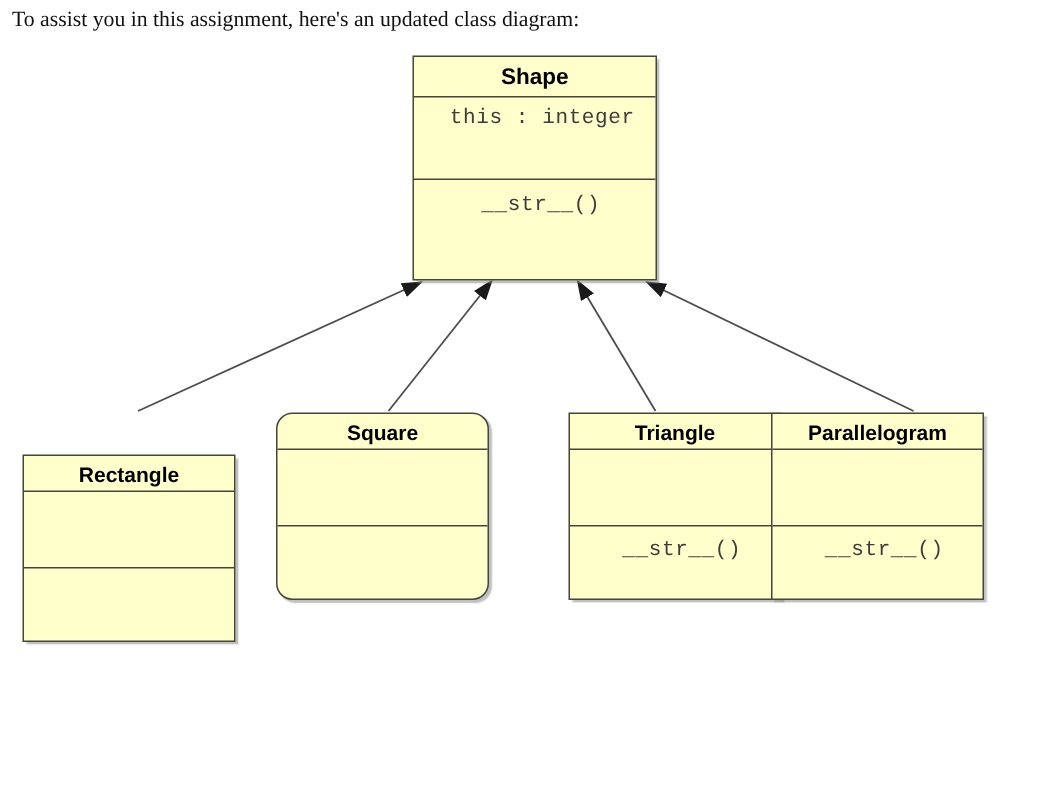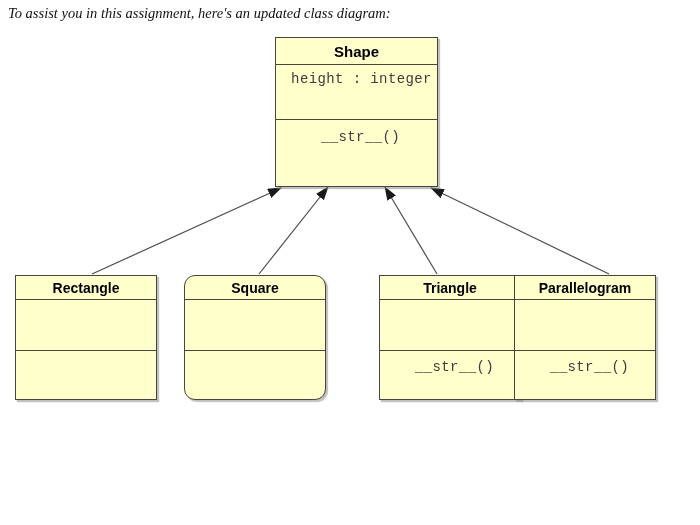--- a/index.html
+++ b/index.html
@@ -13,21 +13,20 @@
     font-family: "Liberation Sans", sans-serif;
   }
   .intro {
     position: absolute;
     left: 8px;
     top: 5px;
     font-family: "Liberation Serif", serif;
     font-size: 14.5px;
     color: #111111;
     white-space: nowrap;
-    font-style: italic;
   }
   .arrow-layer {
     position: absolute;
     left: 0; top: 0;
     width: 700px; height: 525px;
     pointer-events: none;
   }
   .uml-box {
     position: absolute;
     background: #FFFFCC;
@@ -58,21 +57,21 @@
   
   .box-parent { left: 275px; top: 37px; width: 163px; height: 150px; }
   .box-parent .uml-header { height: 27px; font-size: 15px; }
   .box-parent .uml-attrs { height: 55px; padding: 6px 0 0 10px; }
   .box-parent .uml-methods { padding: 9px 0 0 8px; }
   
   .box-child { top: 275px; width: 142px; height: 125px; }
   .box-child .uml-header { height: 24px; font-size: 14px; }
   .box-child .uml-attrs { height: 51px; }
   .box-child .uml-methods { padding: 8px 0 0 9px; }
-  .box-rectangle     { left: 15px; }
+  .box-rectangle     { left: 15px; margin-top: 28px; }
   .box-square        { left: 184px; border-radius: 11px; }
   .box-triangle      { left: 379px; }
   .box-parallelogram { left: 514px; }
 </style>
 </head>
 <body>
 
 <div class="canvas">
 
   <div class="intro">To assist you in this assignment, here's an updated class diagram:</div>
@@ -87,21 +86,21 @@
         <line x1="92" y1="274" x2="281" y2="188" marker-end="url(#arrowhead)"></line>
         <line x1="259" y1="274" x2="328" y2="187" marker-end="url(#arrowhead)"></line>
         <line x1="437" y1="274" x2="385" y2="187" marker-end="url(#arrowhead)"></line>
         <line x1="609" y1="274" x2="431" y2="188" marker-end="url(#arrowhead)"></line>
       </g>
   </svg>
 
   <div class="uml-box box-parent">
     <div class="uml-header">Shape</div>
     <div class="uml-attrs">
-      <div class="mono-line">height : integer</div>
+      <div class="mono-line">this : integer</div>
     </div>
     <div class="uml-methods">
       <div class="mono-line">__str__()</div>
     </div>
   </div>
 
   <div class="uml-box box-child box-rectangle">
     <div class="uml-header">Rectangle</div>
     <div class="uml-attrs"></div>
     <div class="uml-methods"></div>

